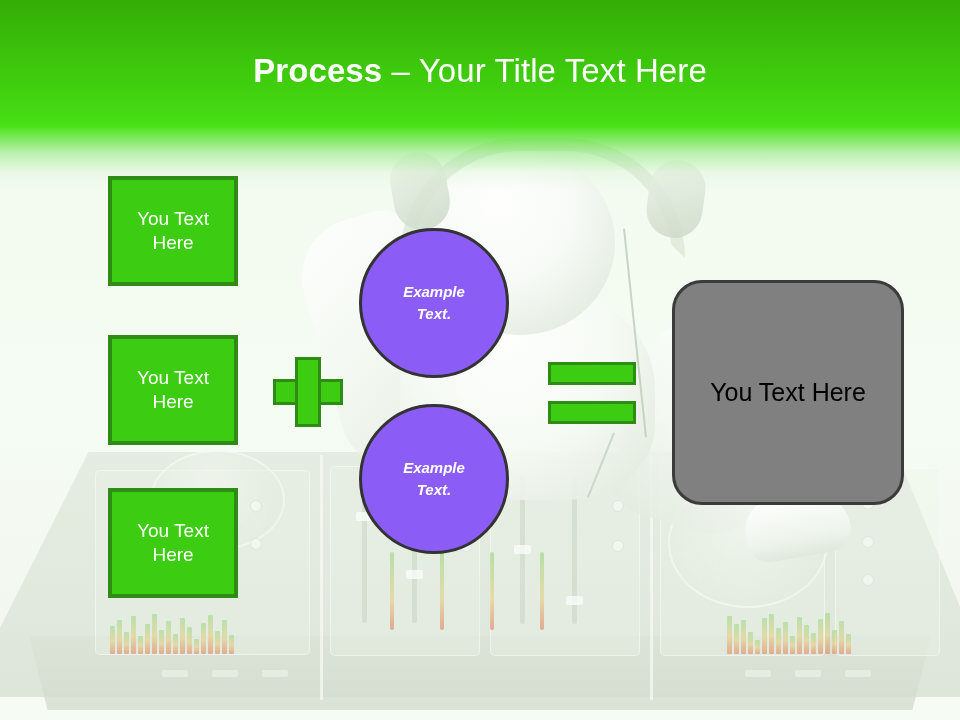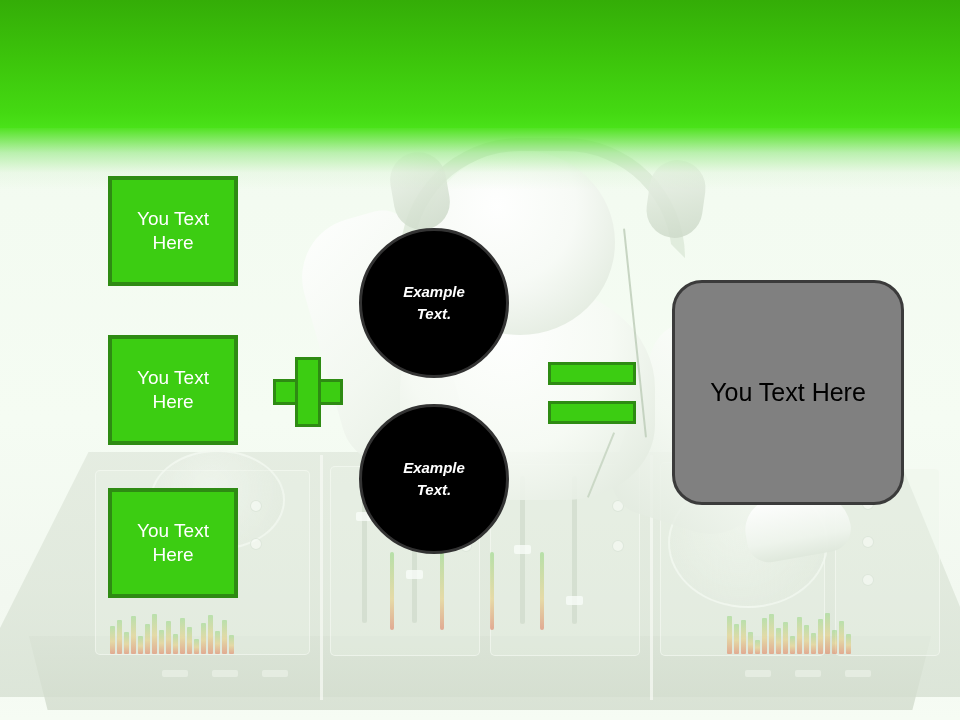--- a/index.html
+++ b/index.html
@@ -167,21 +167,21 @@
   .equals .bar {
     position:absolute; left:0; width:88px; height:23px;
     background:#3ccd12; border:3px solid #2e8b13;
   }
   .equals .b1 { top:0; }
   .equals .b2 { top:39px; }
 
   
   .circle {
     position:absolute; width:150px; height:150px; border-radius:50%;
-    background:#000000; border:3px solid #333333;
+    background:#8b5cf6; border:3px solid #333333;
     display:flex; flex-direction:column; align-items:center; justify-content:center;
     color:#ffffff; font-size:15px; font-weight:bold; font-style:italic;
     line-height:1.45; text-align:center;
   }
   .c1 { left:359px; top:228px; }
   .c2 { left:359px; top:404px; }
 
   
   .resultbox {
     position:absolute; left:672px; top:280px; width:232px; height:225px;
@@ -295,20 +295,23 @@
     <div class="hp-band"></div>
     <div class="hp-cup l"></div>
     <div class="hp-cup r"></div>
     <div class="hp-cord"></div>
     <div class="hp-cord2"></div>
     <div class="fig-hand"></div>
   </div>
 
   <div class="banner"></div>
   <div class="banner-fade"></div>
+  <div class="title">
+    <span class="strong">Process</span><span class="light"> – </span><span class="light">Your Title Text Here</span>
+  </div>
 
   <div class="greenbox gb1">
     <span>You Text Here</span>
   </div>
   <div class="greenbox gb2">
     <span>You Text Here</span>
   </div>
   <div class="greenbox gb3">
     <span>You Text Here</span>
   </div>

